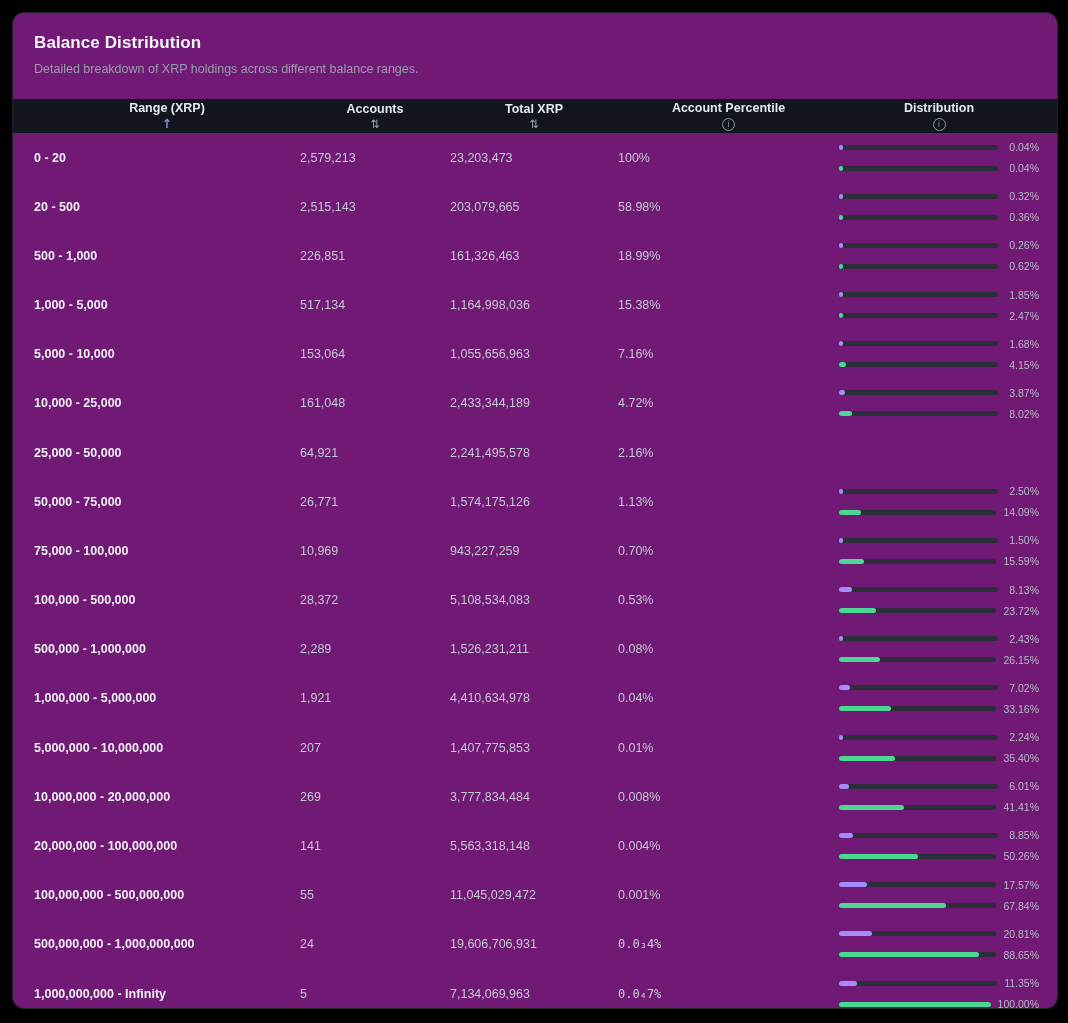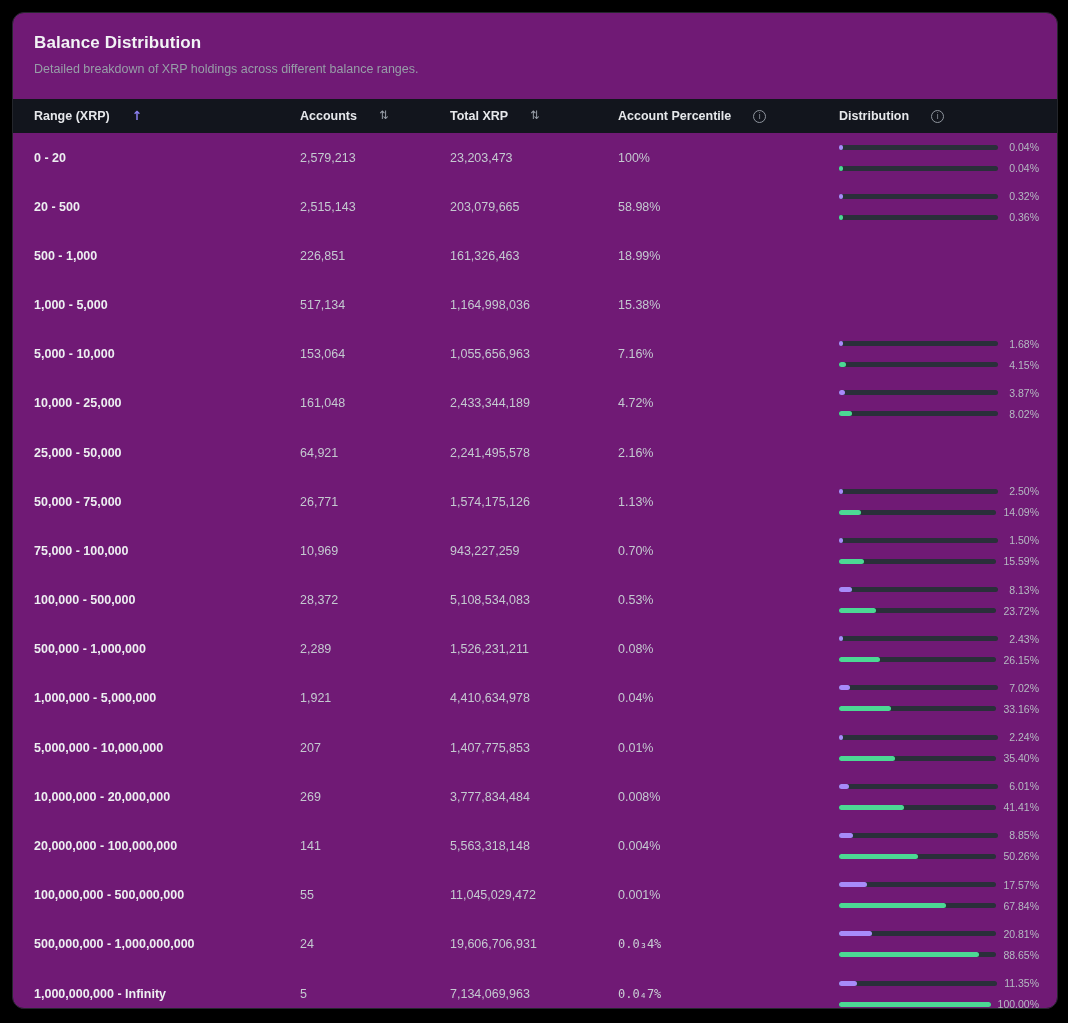--- a/index.html
+++ b/index.html
@@ -36,22 +36,23 @@
     grid-template-columns: 266px 150px 168px 221px 1fr;
     padding: 0 18px 0 21px;
     align-items: center;
   }
   .thead {
     background: #12151d;
     height: 34px;
   }
   .th {
     font-size: 12.5px; font-weight: 700; color: #e6e8eb;
-    display: flex; align-items: center; gap: 22px;
+    display: flex; align-items: center; gap: 3px;
     white-space: nowrap;
+    flex-direction: column;
   }
   .sort-arrow {
     font-family: "DejaVu Sans", sans-serif;
     font-size: 11.5px; font-weight: 400; color: #9aa1aa;
     line-height: 1;
   }
   .sort-arrow.active { color: #8b80f0; font-size: 12.5px; font-weight: 700; }
   .info-icon {
     width: 13px; height: 13px;
     border: 1px solid #8f959e; border-radius: 50%;
@@ -171,27 +172,55 @@
         <span class="bar-label">0.36%</span>
       </div>
     </div>
   </div>
 
   <div class="grid-row tr">
     <div class="td range">500 - 1,000</div>
     <div class="td">226,851</div>
     <div class="td">161,326,463</div>
     <div class="td">18.99%</div>
+    <div class="col-dist">
+      <div class="bar-line">
+        <div class="track">
+          <span class="fill" style="width: 0.26%; background: rgb(167, 139, 250);"></span>
+        </div>
+        <span class="bar-label">0.26%</span>
+      </div>
+      <div class="bar-line">
+        <div class="track">
+          <span class="fill" style="width: 0.62%; background: rgb(76, 216, 148);"></span>
+        </div>
+        <span class="bar-label">0.62%</span>
+      </div>
+    </div>
   </div>
 
   <div class="grid-row tr">
     <div class="td range">1,000 - 5,000</div>
     <div class="td">517,134</div>
     <div class="td">1,164,998,036</div>
     <div class="td">15.38%</div>
+    <div class="col-dist">
+      <div class="bar-line">
+        <div class="track">
+          <span class="fill" style="width: 1.85%; background: rgb(167, 139, 250);"></span>
+        </div>
+        <span class="bar-label">1.85%</span>
+      </div>
+      <div class="bar-line">
+        <div class="track">
+          <span class="fill" style="width: 2.47%; background: rgb(76, 216, 148);"></span>
+        </div>
+        <span class="bar-label">2.47%</span>
+      </div>
+    </div>
   </div>
 
   <div class="grid-row tr">
     <div class="td range">5,000 - 10,000</div>
     <div class="td">153,064</div>
     <div class="td">1,055,656,963</div>
     <div class="td">7.16%</div>
     <div class="col-dist">
       <div class="bar-line">
         <div class="track">

